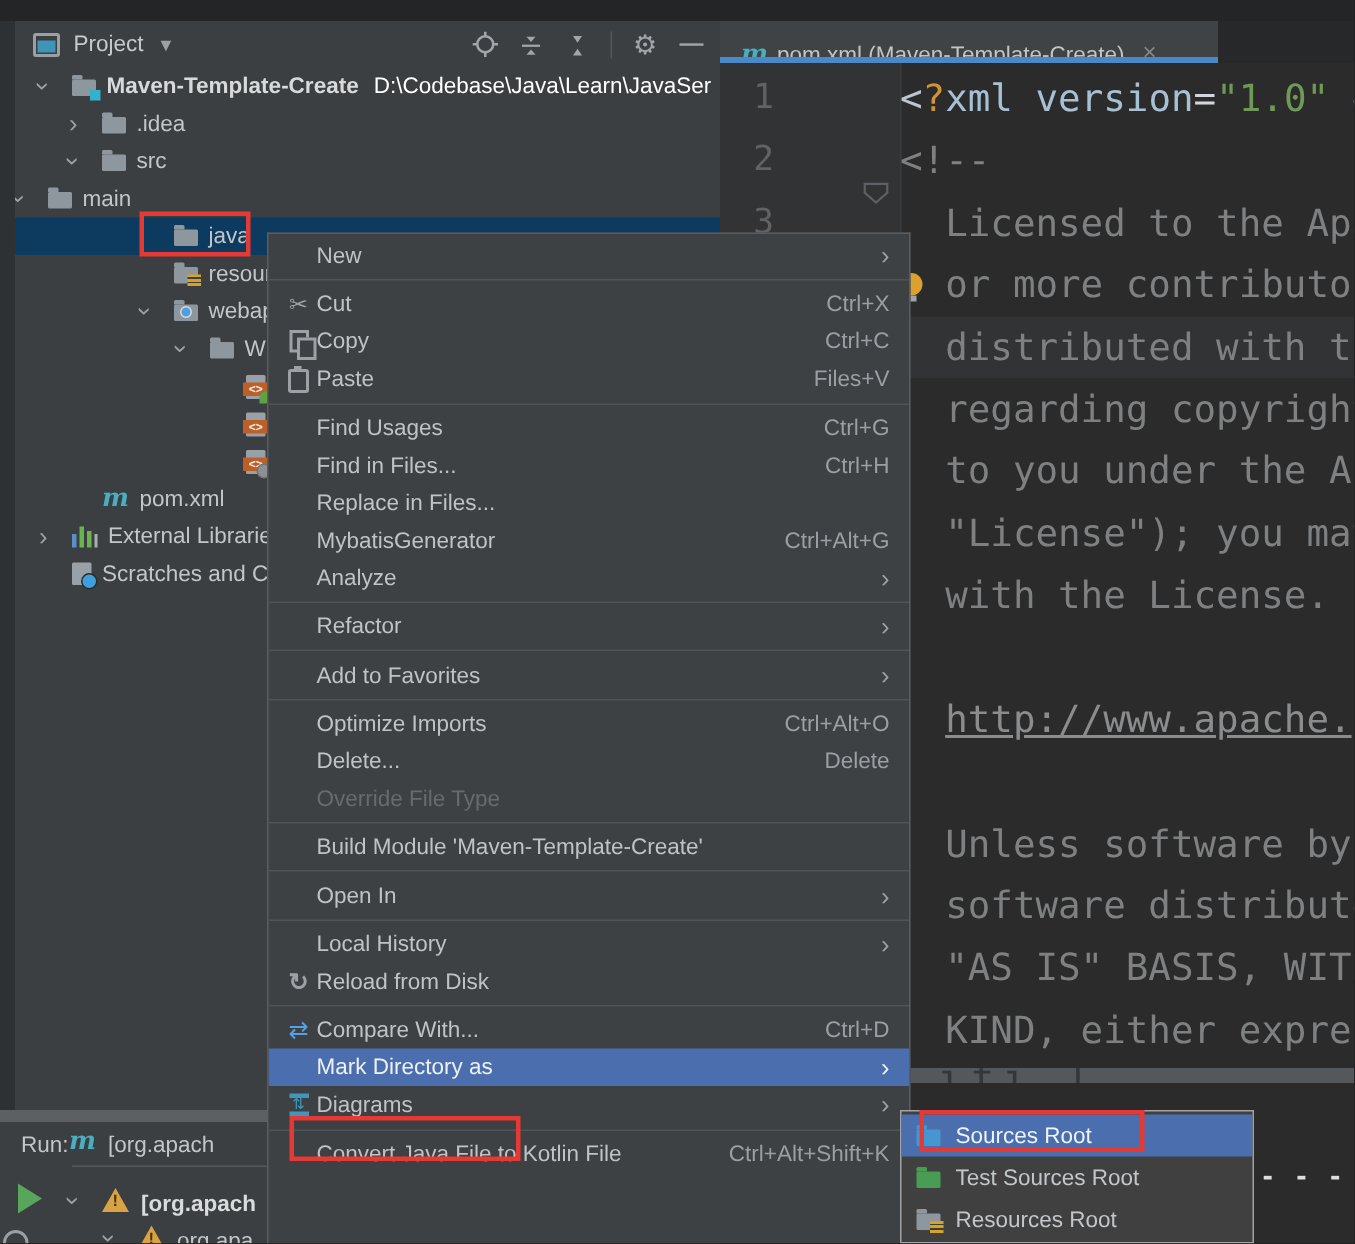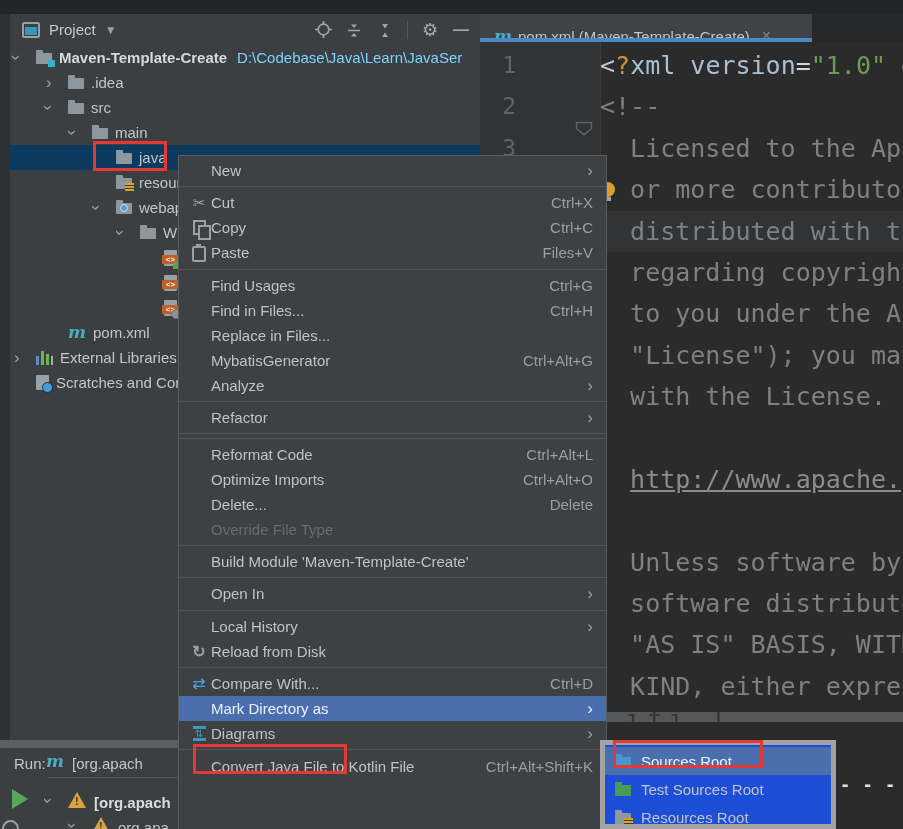--- a/index.html
+++ b/index.html
@@ -16,29 +16,29 @@
   .phead .caret{color:#9da1a5;font-size:12px;margin-left:9px;}
   .ptools{margin-left:auto;display:flex;align-items:center;gap:13px;}
   .ptools .vsep{width:1px;height:18px;background:#54575a;}
   .tico{display:flex;align-items:center;justify-content:center;width:18px;height:18px;color:#a2a6aa;}
   .tico.gear{font-size:18px;line-height:1;}
   .tico.minus{font-weight:bold;font-size:16px;}
   
   .tree{position:absolute;left:0;top:31px;right:0;}
   .trow{height:25px;display:flex;align-items:center;font-size:15px;color:#c3c6c8;white-space:nowrap;overflow:hidden;}
   .trow.sel{background:#0d3a5f;}
-  .ind0{padding-left:4px}.ind1{padding-left:36px}.ind2{padding-left:60px}
+  .ind0{padding-left:16px}.ind1{padding-left:36px}.ind2{}
   .ind3{padding-left:84px}.ind4{padding-left:108px}.ind5{padding-left:132px}
   .chev{flex:0 0 22px;width:22px;color:#9da1a5;font-size:17px;line-height:1;}
   .chev.down::before{content:"›";display:inline-block;transform:rotate(90deg);}
   .chev.right::before{content:"›";}
   .spacer{flex:0 0 22px;width:22px;}
   .tlabel{margin-left:7px;}
   .tlabel.bold{font-weight:bold;color:#d7d9db;}
-  .tpath{margin-left:10px;color:#7dd3fc;}
+  .tpath{margin-left:10px;color:#ffffff;}
   
   .fold{position:relative;flex:0 0 16px;width:16px;height:11px;background:#8f979e;border-radius:1px;margin-top:2px;}
   .fold::before{content:"";position:absolute;top:-3px;left:0;width:7px;height:3px;background:inherit;border-radius:1px 1px 0 0;}
   .fold.module::after{content:"";position:absolute;right:-3px;bottom:-3px;width:7px;height:7px;background:#35b1d0;}
   .fold.webapp::after{content:"";position:absolute;left:4px;top:1px;width:6px;height:6px;border-radius:50%;background:#4e9fe0;border:1px solid #d7dadd;}
   .fold.res::after{content:"";position:absolute;right:-2px;bottom:-2px;width:9px;height:8px;
      background:repeating-linear-gradient(180deg,#d8a225 0 2px,#3c3f41 2px 3px);}
   .fold.blue{background:#4596d1;}
   .fold.green{background:#499C54;}
   .fico{position:relative;flex:0 0 13px;width:13px;height:16px;background:#99a1a8;border-radius:1px;}
@@ -113,21 +113,21 @@
   .ic-compare{color:#53a0e4;font-size:16px;}
   .ic-compare::before{content:"⇄";}
   .ic-copy{position:relative;width:9px;height:11px;border:2px solid #9da1a5;}
   .ic-copy::after{content:"";position:absolute;left:3px;top:3px;width:9px;height:11px;background:#3e4143;border:2px solid #9da1a5;}
   .ic-paste{position:relative;width:10px;height:12px;border:2px solid #9da1a5;border-radius:2px;margin-top:3px;}
   .ic-paste::before{content:"";position:absolute;left:2px;top:-4px;width:5px;height:3px;background:#9da1a5;}
   .ic-diag{width:13px;border-top:3px solid #4197bb;border-bottom:3px solid #4197bb;color:#4197bb;
            font-size:10px;line-height:9px;text-align:center;}
   .ic-diag::before{content:"⇅";}
   
-  .smenu{position:absolute;left:600px;top:740px;width:236px;height:89px;background:#1d4ed8;border:5px solid #a3a3a3;
+  .smenu{position:absolute;left:600px;top:740px;width:236px;height:89px;background:#404040;border:1px solid #a3a3a3;
          box-sizing:border-box;z-index:12;padding-top:2px;overflow:hidden;font-size:15px;color:#c3c6c8;}
   .smi{height:28px;display:flex;align-items:center;padding:0 10px;}
   .smi.hl{background:#4b6eaf;color:#f0f3f6;}
   .smi .fold{margin-right:10px;}
   
   .redrect{position:absolute;border:3px solid #e53935;z-index:30;pointer-events:none;}
 </style>
 </head>
 <body>
 
@@ -363,26 +363,26 @@
         <span class="mlabel">Analyze</span>
         <span class="marrow"></span>
       </div>
     <div class="msep"></div>
     <div class="mi">
         <span class="mico"></span>
         <span class="mlabel">Refactor</span>
         <span class="marrow"></span>
       </div>
     <div class="msep"></div>
-    <div class="msep"></div>
-    <div class="mi">
-        <span class="mico"></span>
-        <span class="mlabel">Reformat Code</span>
-        <span class="msc">Ctrl+Alt+L</span>
-      </div>
+    <div class="mi">
+        <span class="mico"></span>
+        <span class="mlabel">Add to Favorites</span>
+        <span class="marrow"></span>
+      </div>
+    <div class="msep"></div>
     <div class="mi">
         <span class="mico"></span>
         <span class="mlabel">Optimize Imports</span>
         <span class="msc">Ctrl+Alt+O</span>
       </div>
     <div class="mi">
         <span class="mico"></span>
         <span class="mlabel">Delete...</span>
         <span class="msc">Delete</span>
       </div>

